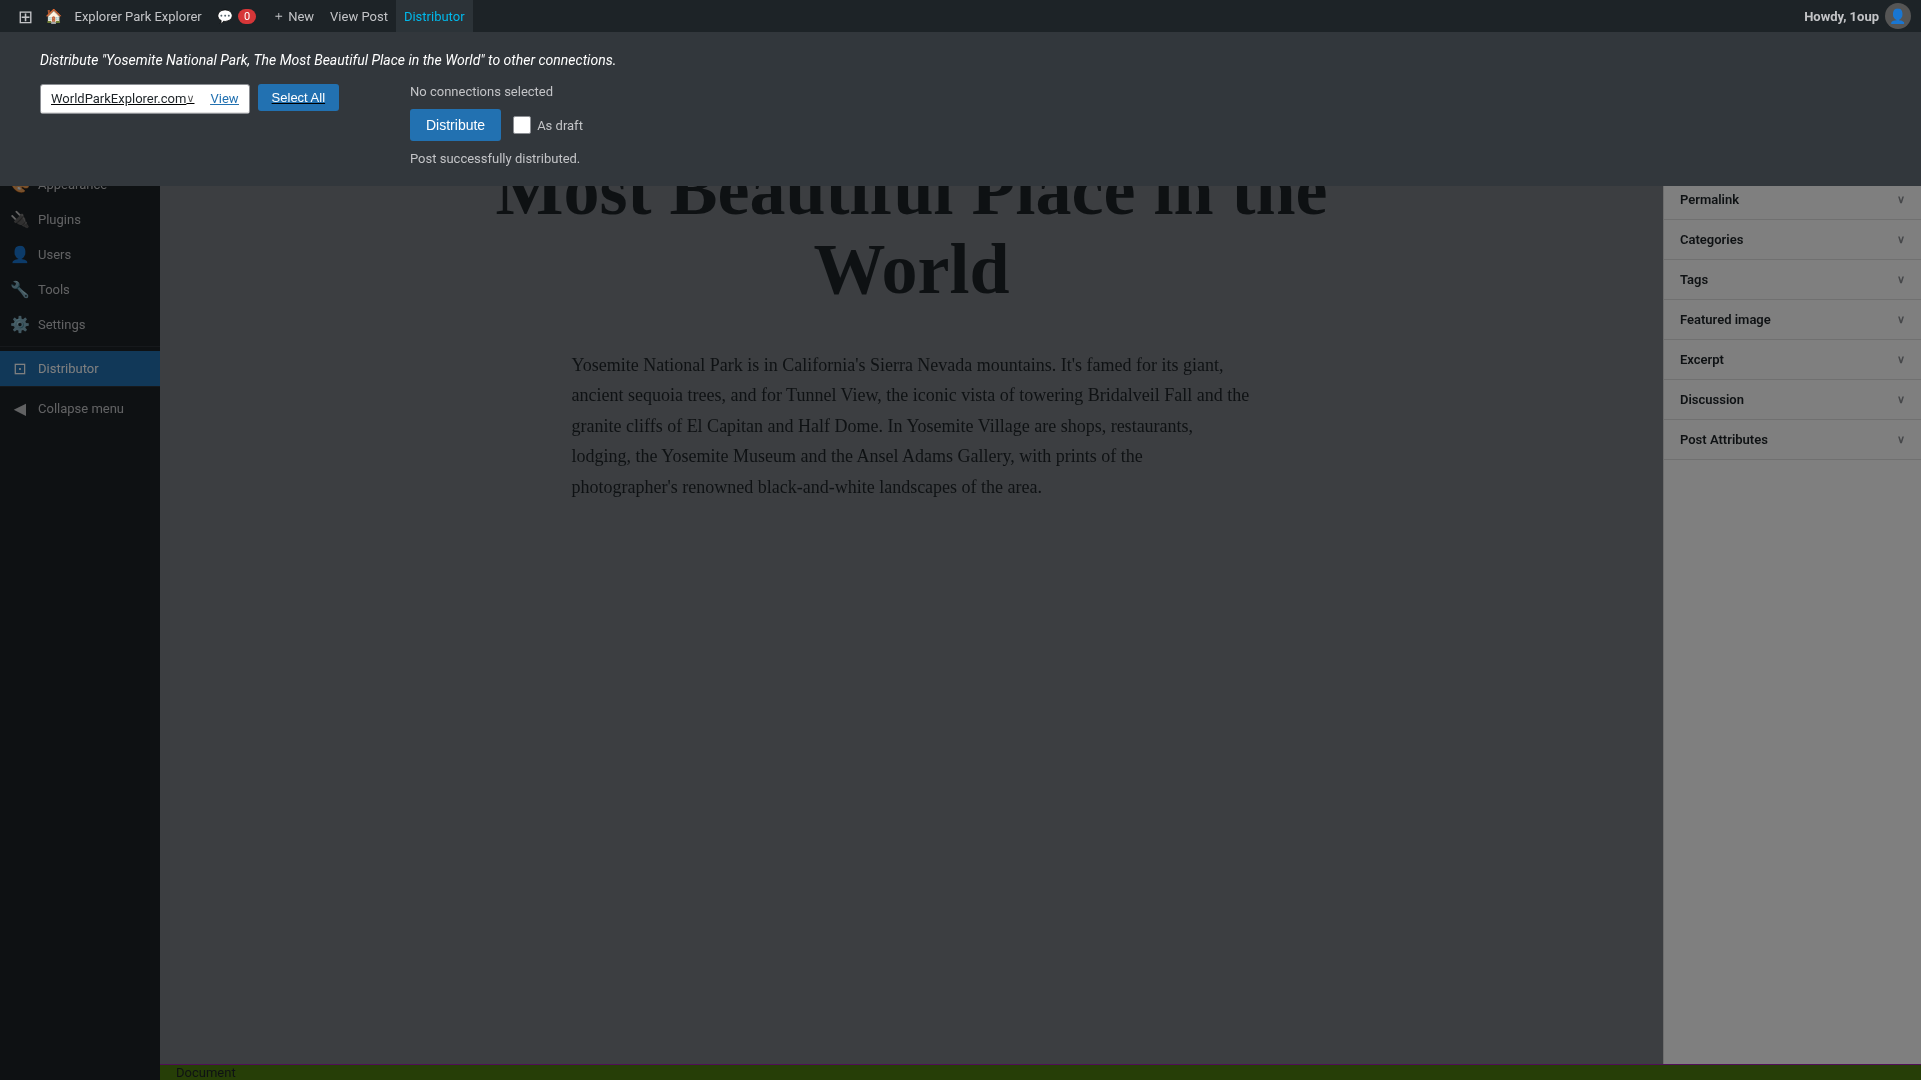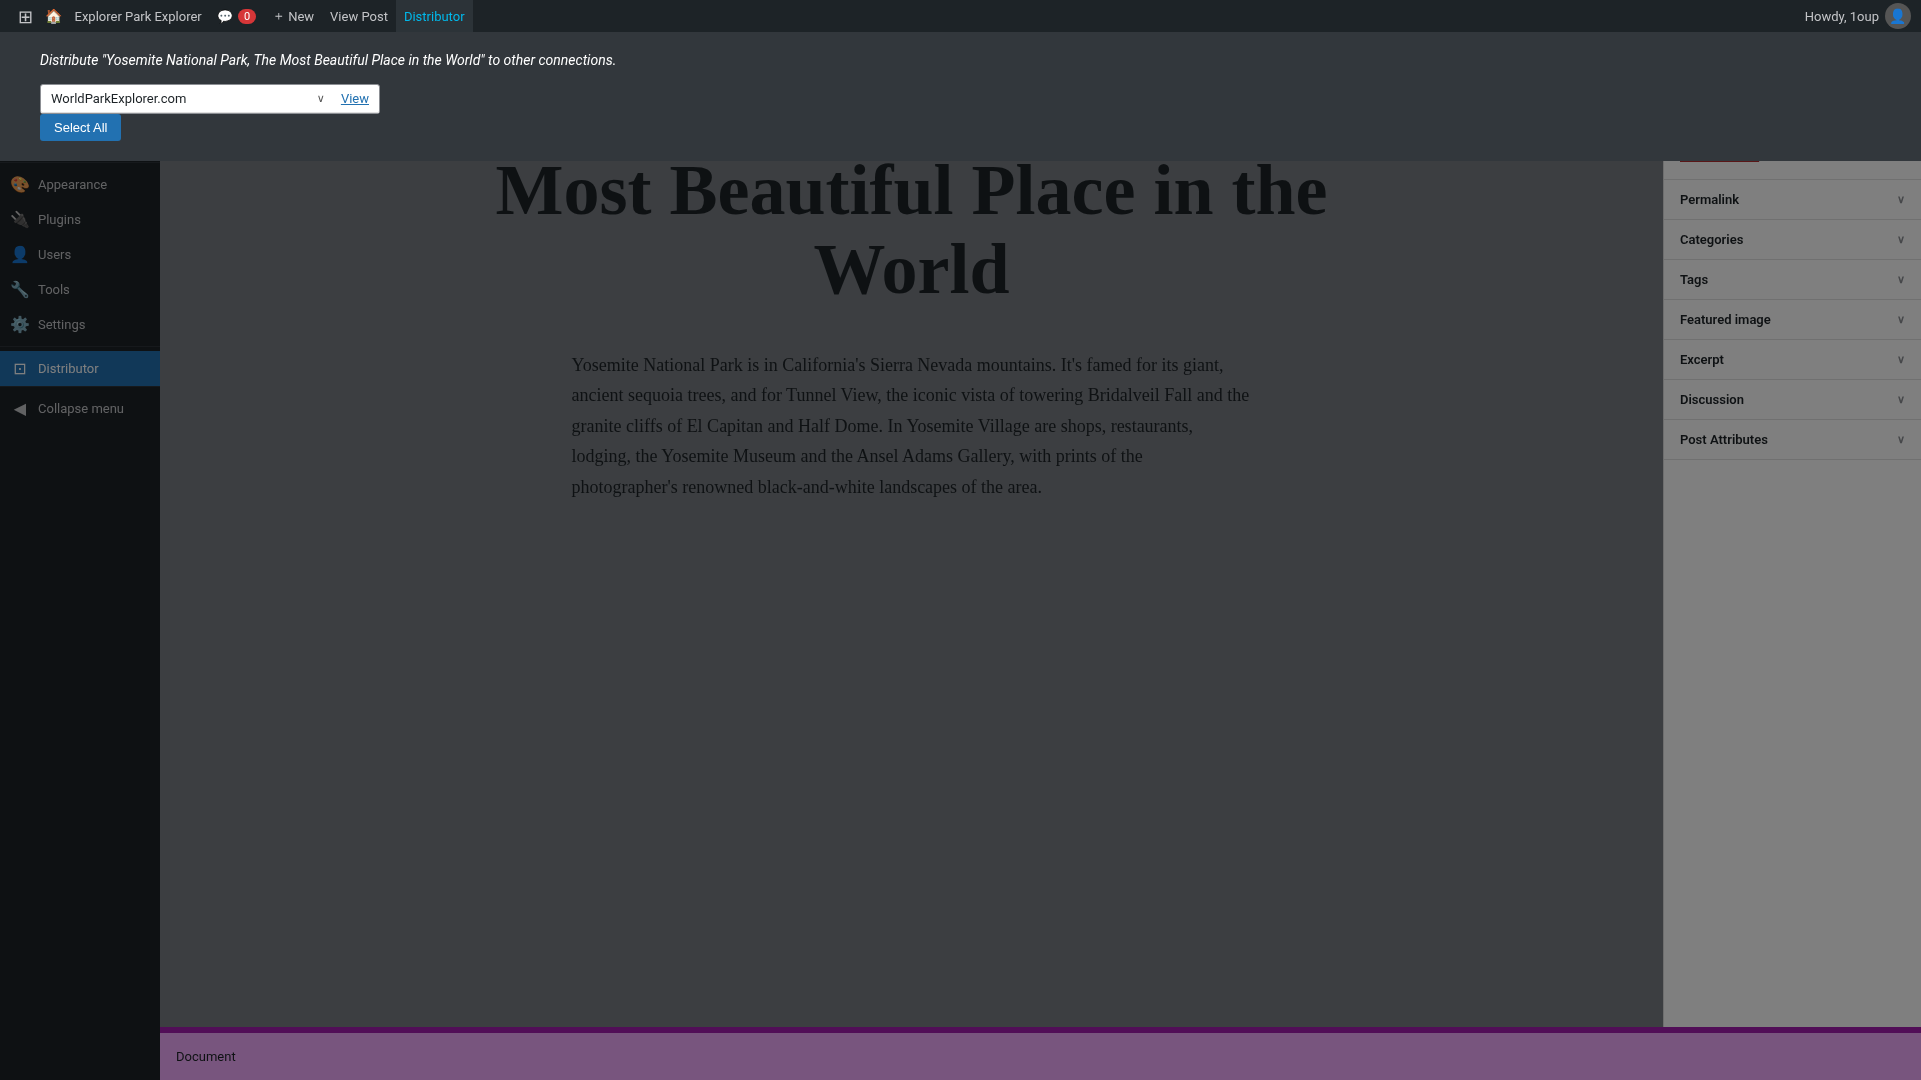--- a/index.html
+++ b/index.html
@@ -21,21 +21,21 @@
       color: #c3c4c7;
       font-size: 13px;
       padding: 0 8px;
       height: 32px;
       display: flex;
       align-items: center;
       text-decoration: none;
       cursor: pointer;
     }
     #wpadminbar .ab-item.active { color: #00b9eb; background: #2c3338; }
-    #wpadminbar .howdy { margin-left: auto; color: #c3c4c7; font-size: 13px; display: flex; align-items: center; gap: 6px; }
+    #wpadminbar .howdy { margin-left: auto; color: #c3c4c7; font-size: 13px; display: flex; align-items: center; gap: 6px; font-weight: bold; }
     #wpadminbar .wp-logo { font-size: 18px; color: #c3c4c7; padding: 0 8px; }
     #wpadminbar .comments-link { display: flex; align-items: center; gap: 4px; }
     #wpadminbar .bubble { background: #d63638; color: #fff; border-radius: 10px; padding: 1px 6px; font-size: 11px; }
     #wpadminbar .new-link { display: flex; align-items: center; gap: 3px; }
 
     
     .wp-layout {
       display: flex;
       margin-top: 32px;
       height: calc(100vh - 32px);
@@ -194,23 +194,23 @@
       color: #b32d2e;
       font-size: 13px;
       text-decoration: underline;
       cursor: pointer;
       display: block;
       margin-bottom: 4px;
     }
 
     
     .editor-bottom {
-      background: #f0abfc;
-      border-top: 6px solid #a21caf;
-      padding: 16px 16px;
+      background: #4d7c0f;
+      border-top: 1px solid #a21caf;
+      padding: 0 16px;
       font-size: 13px;
       color: #1d2327;
       position: absolute;
       bottom: 0;
       left: 0;
       right: 0;
     }
 
     
     .distributor-overlay {
@@ -244,22 +244,23 @@
     }
 
     .popup-body {
       display: flex;
       gap: 30px;
       align-items: flex-start;
     }
 
     .popup-left {
       display: flex;
-      flex-direction: column;
+      gap: 8px;
       min-width: 340px;
+      text-decoration: underline;
     }
 
     .connection-dropdown-inner {
       background: #fff;
       border: 1px solid #8c8f94;
       border-radius: 3px;
     }
 
     .connection-dropdown-header {
       display: flex;
@@ -530,14 +531,25 @@
           <div style="display:flex; align-items:center; gap:8px; margin-left:auto;">
             <span style="font-size:11px; color:#555;">∨</span>
             <span class="view-link">View</span>
           </div>
         </div>
       </div>
 
       <button class="select-all-btn">Select All</button>
     </div>
 
+    <div class="popup-right">
+      <span class="no-connections">No connections selected</span>
+      <div class="distribute-row">
+        <button class="distribute-btn">Distribute</button>
+        <label class="as-draft-label">
+          <span class="as-draft-checkbox"></span>
+          <span>As draft</span>
+        </label>
+      </div>
+      <span class="success-msg">Post successfully distributed.</span>
+    </div>
   </div>
 </div>
 
 </body></html>

